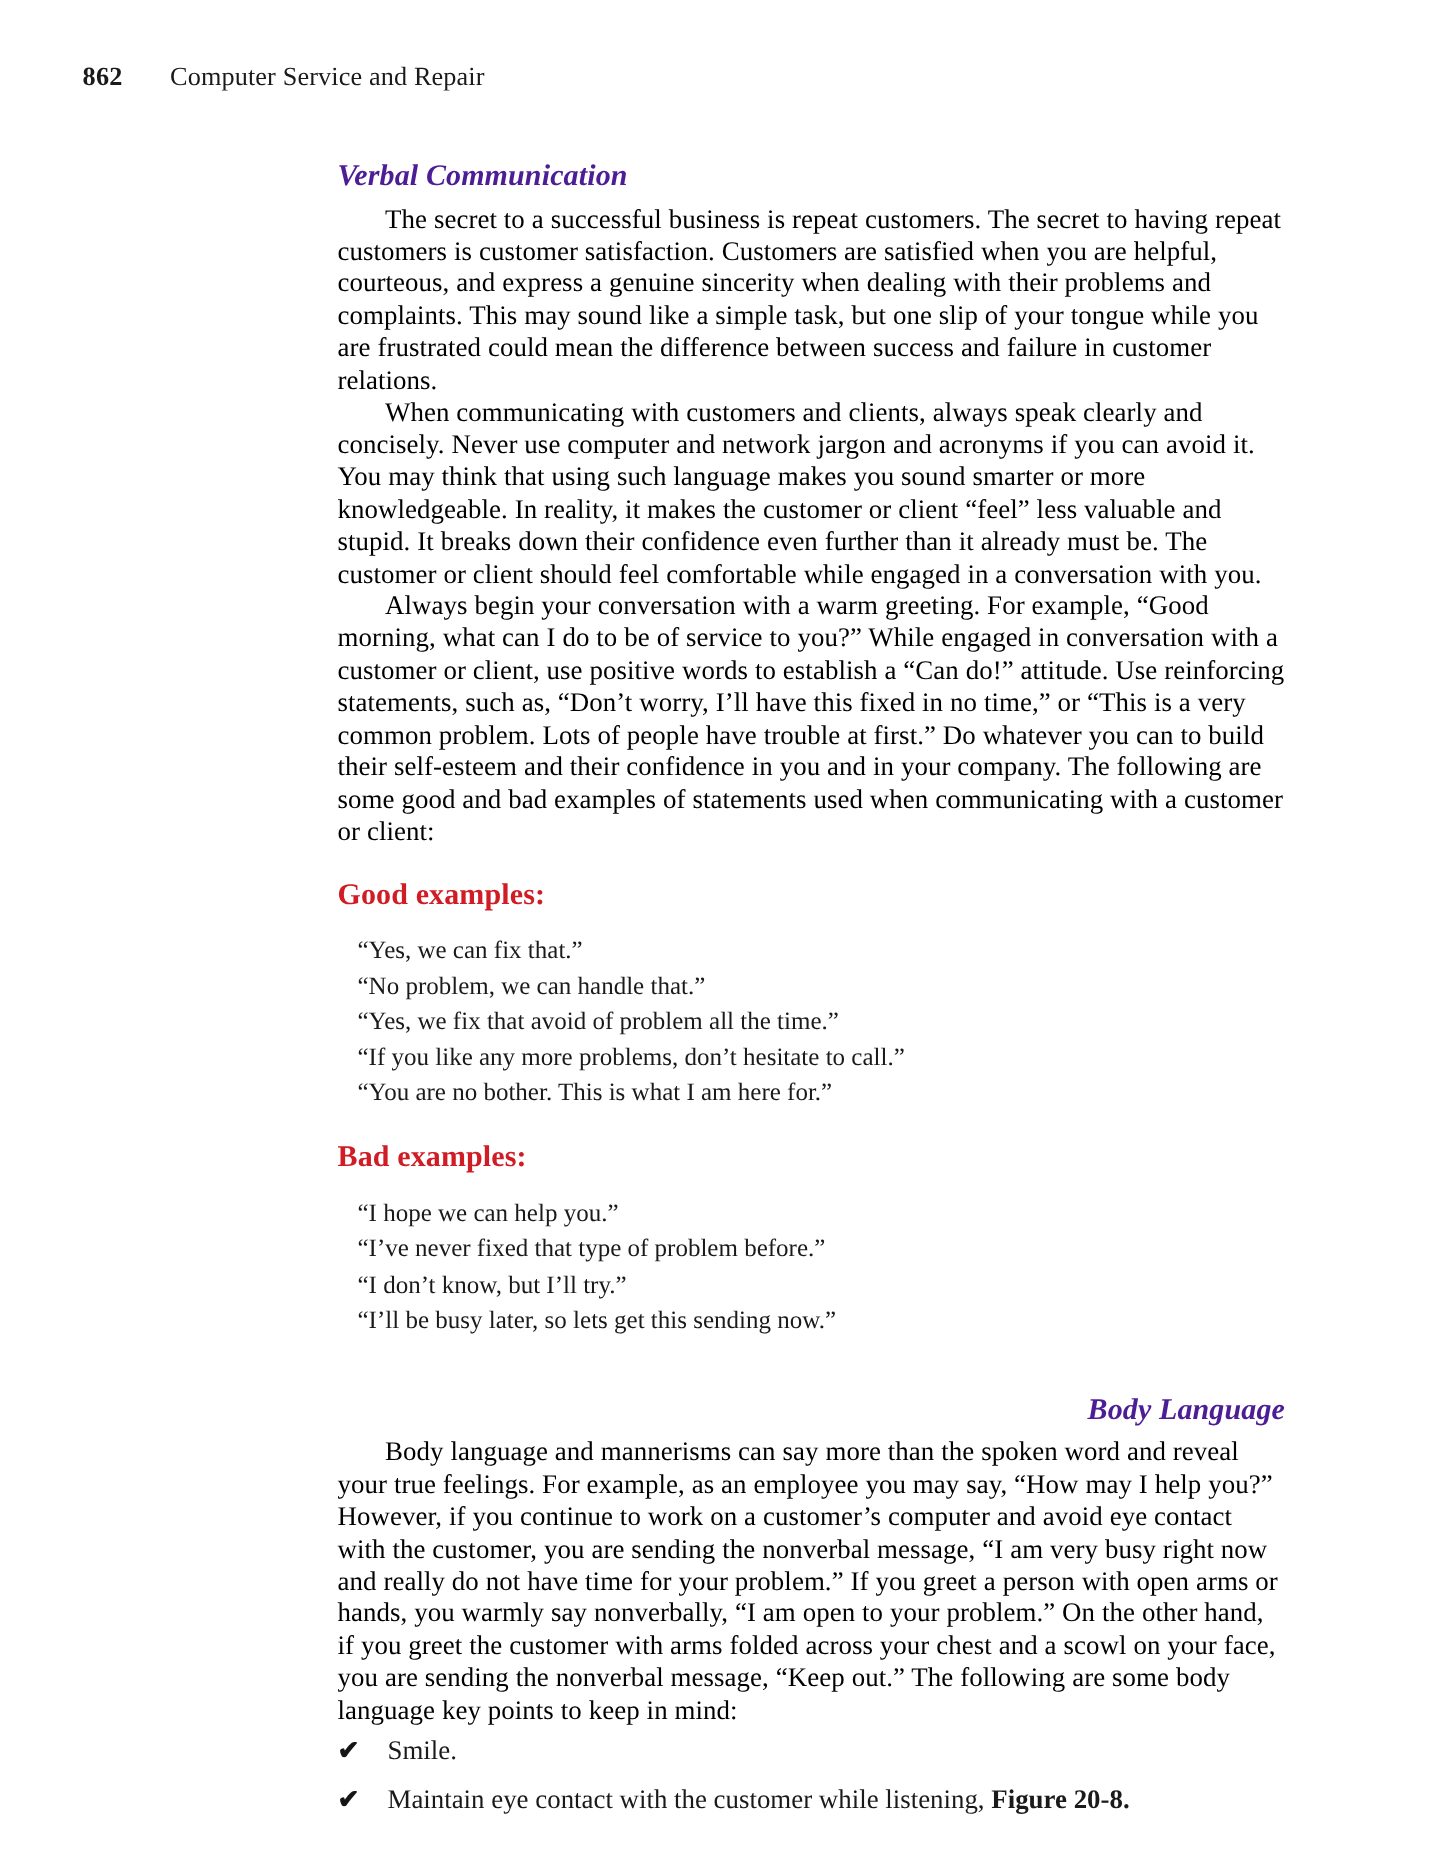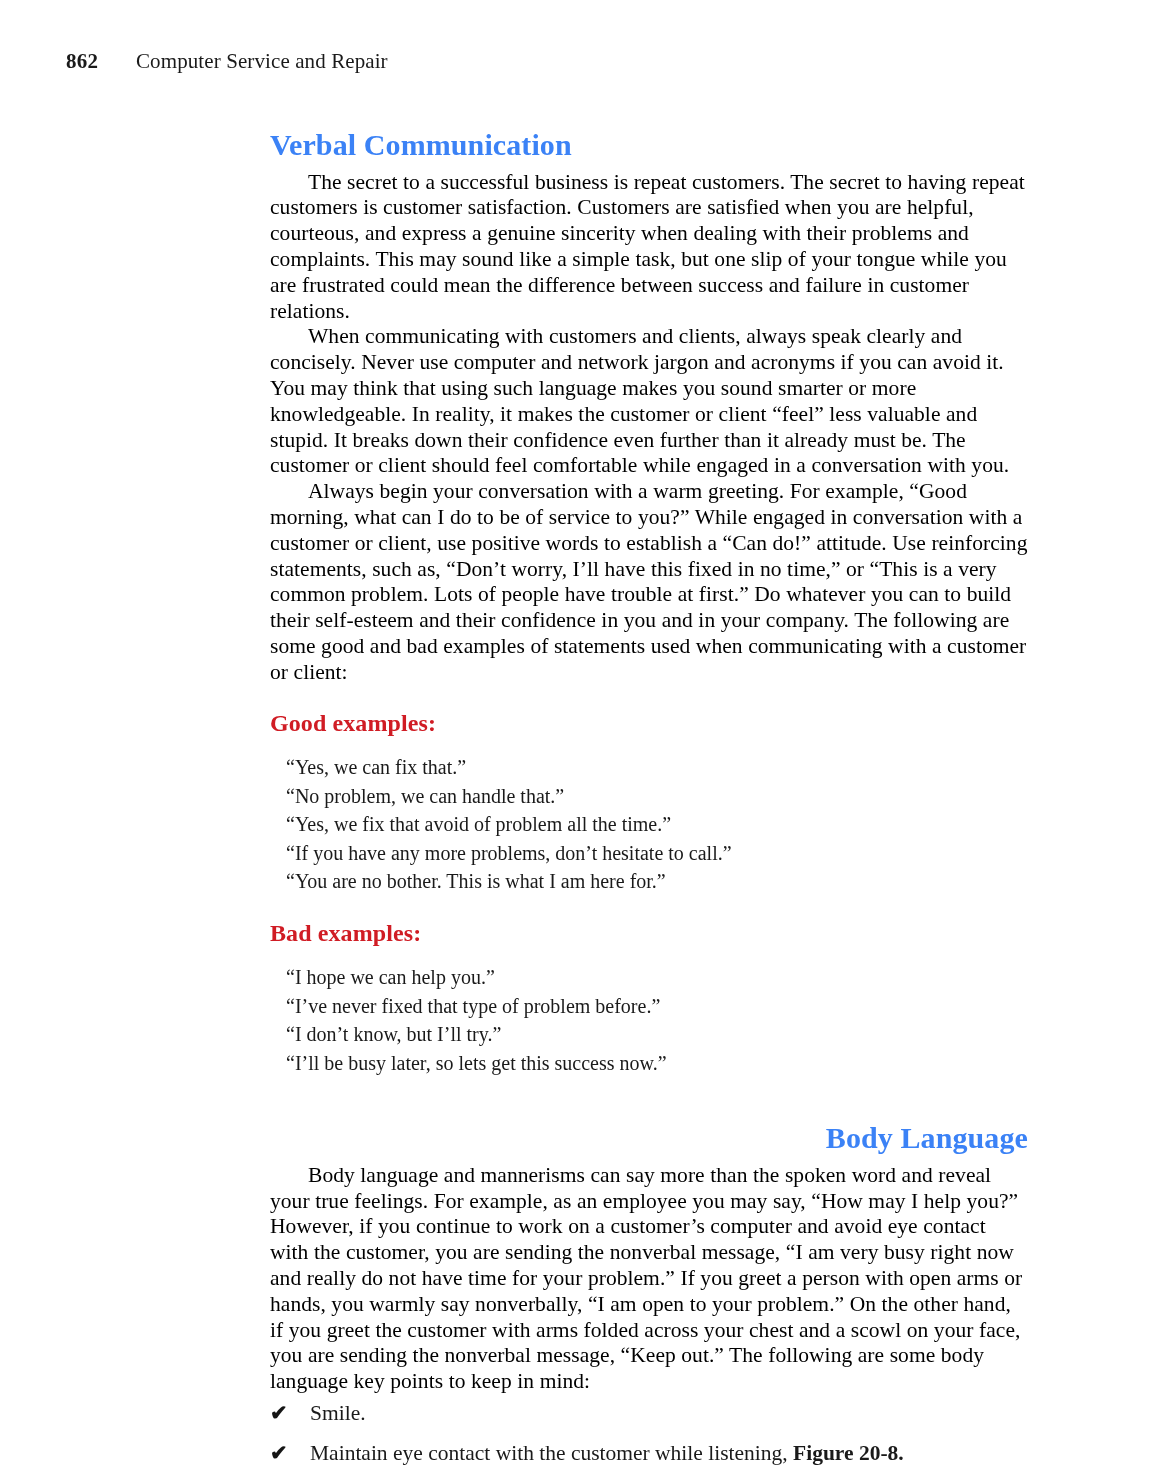--- a/index.html
+++ b/index.html
@@ -46,26 +46,27 @@
 
   
   .column {
     position: absolute;
     top: 128px;
     left: 270px;
     width: 758px;
   }
 
   h2.section-title {
-    font-size: 30px;
+    font-size: 24px;
+    font-style: italic;
     font-weight: bold;
     margin: 0 0 8px 0;
     letter-spacing: 0.1px;
     line-height: 1.12;
-    color: #3b82f6;
+    color: #4c1d95;
   }
   h2.section-title.spaced-above {
     margin-top: 44px;
     text-align: right;
   }
 
   p.body-par {
     font-size: 21.5px;
     line-height: 25.8px;
     margin: 0;
@@ -140,30 +141,30 @@
 
     <p class="body-par">The secret to a successful business is repeat customers. The secret to having repeat customers is customer satisfaction. Customers are satisfied when you are helpful, courteous, and express a genuine sincerity when dealing with their problems and complaints. This may sound like a simple task, but one slip of your tongue while you are frustrated could mean the difference between success and failure in customer relations.</p>
     <p class="body-par">When communicating with customers and clients, always speak clearly and concisely. Never use computer and network jargon and acronyms if you can avoid it. You may think that using such language makes you sound smarter or more knowledgeable. In reality, it makes the customer or client “feel” less valuable and stupid. It breaks down their confidence even further than it already must be. The customer or client should feel comfortable while engaged in a conversation with you.</p>
     <p class="body-par">Always begin your conversation with a warm greeting. For example, “Good morning, what can I do to be of service to you?” While engaged in conversation with a customer or client, use positive words to establish a “Can do!” attitude. Use reinforcing statements, such as, “Don’t worry, I’ll have this fixed in no time,” or “This is a very common problem. Lots of people have trouble at first.” Do whatever you can to build their self-esteem and their confidence in you and in your company. The following are some good and bad examples of statements used when communicating with a customer or client:</p>
 
     <h3 class="red-head">Good examples:</h3>
     <ul class="example-list">
       <li>“Yes, we can fix that.”</li>
       <li>“No problem, we can handle that.”</li>
       <li>“Yes, we fix that avoid of problem all the time.”</li>
-      <li>“If you have any more problems, don’t hesitate to call.”</li>
+      <li>“If you like any more problems, don’t hesitate to call.”</li>
       <li>“You are no bother. This is what I am here for.”</li>
     </ul>
 
     <h3 class="red-head">Bad examples:</h3>
     <ul class="example-list">
       <li>“I hope we can help you.”</li>
       <li>“I’ve never fixed that type of problem before.”</li>
       <li>“I don’t know, but I’ll try.”</li>
-      <li>“I’ll be busy later, so lets get this success now.”</li>
+      <li>“I’ll be busy later, so lets get this sending now.”</li>
     </ul>
 
     <h2 class="section-title spaced-above">Body Language</h2>
 
     <p class="body-par">Body language and mannerisms can say more than the spoken word and reveal your true feelings. For example, as an employee you may say, “How may I help you?” However, if you continue to work on a customer’s computer and avoid eye contact with the customer, you are sending the nonverbal message, “I am very busy right now and really do not have time for your problem.” If you greet a person with open arms or hands, you warmly say nonverbally, “I am open to your problem.” On the other hand, if you greet the customer with arms folded across your chest and a scowl on your face, you are sending the nonverbal message, “Keep out.” The following are some body language key points to keep in mind:</p>
 
     <ul class="check-list">
       <li>
         <span class="check-icon">✔</span>
         <span class="check-text"><span>Smile.</span><b></b></span>

